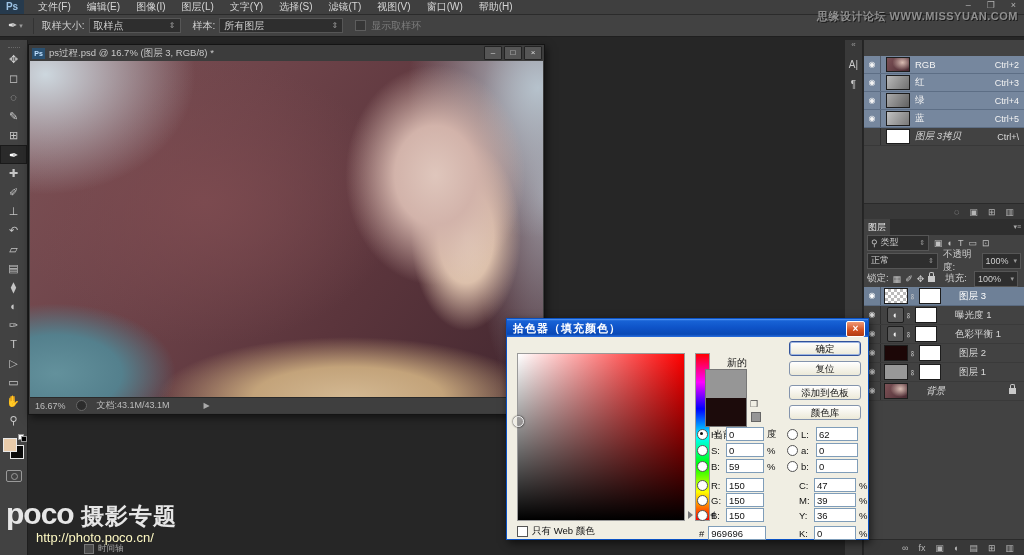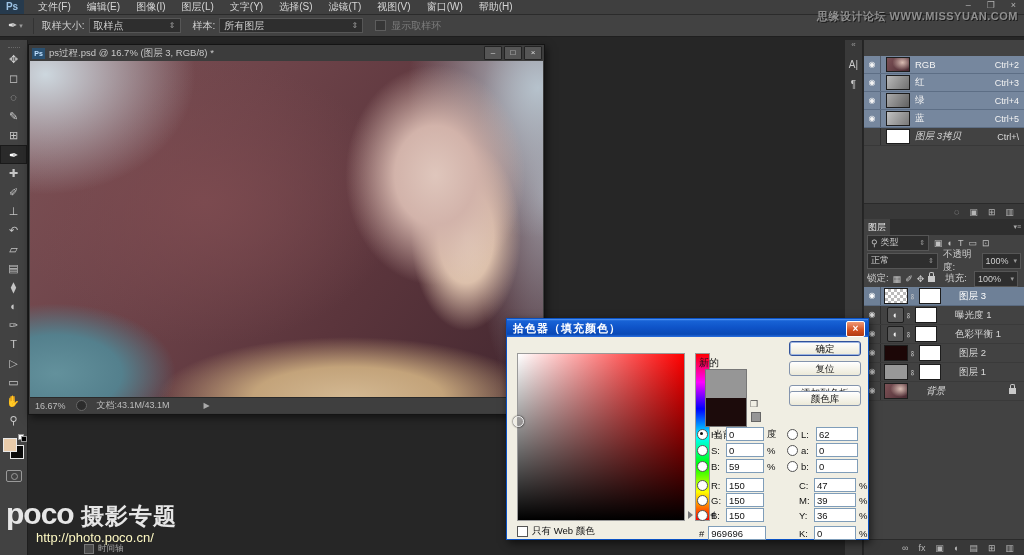--- a/index.html
+++ b/index.html
@@ -19,21 +19,21 @@
   
   .optionsbar{position:absolute;left:0;top:15px;right:0;height:21px;background:#424242;
               border-bottom:1px solid #1f1f1f;display:flex;align-items:center;font-size:10px;color:#cfcfcf;z-index:2}
   .ob-tool{margin-left:8px;font-size:11px;color:#ddd}
   .ob-arr{font-size:7px;color:#999;margin-left:2px;margin-right:10px}
   .ob-sep{width:1px;height:16px;background:#333;margin-right:8px}
   .ob-label{margin-right:4px;white-space:nowrap}
   .dd{background:#2e2e2e;border:1px solid #565656;height:15px;display:flex;align-items:center;
       padding:0 4px;margin-right:12px;box-sizing:border-box}
   .dd .arr{margin-left:auto;font-size:8px;color:#9a9a9a;padding-left:6px}
-  .dd-sample{width:92px}.dd-layers{width:144px}
+  .dd-sample{width:92px}.dd-layers{width:124px}
   .checkbox{width:9px;height:9px;border:1px solid #5d5d5d;background:#363636;margin-right:5px;flex:0 0 auto}
   .dim{color:#7c7c7c}
   .workspace{position:absolute;right:10px;top:3px;width:66px;height:15px;background:#353535;
              border:1px solid #555;display:flex;align-items:center;padding:0 4px;font-size:9px;color:#bdbdbd}
 
   
   .toolbar{position:absolute;left:0;top:40px;width:27px;bottom:0;background:#424242;
            border-right:1px solid #1e1e1e;z-index:2}
   .tb-grip{height:5px;border-bottom:1px dotted #6a6a6a;width:12px;margin:2px auto 2px auto}
   .tool{width:27px;height:19px;line-height:19px;text-align:center;font-size:11px;color:#c6c6c6;box-sizing:border-box}
@@ -147,21 +147,21 @@
             color:#fff;font-size:10px;font-weight:bold;line-height:13px;text-align:center}
   .cp-field{position:absolute;left:10px;top:34px;width:166px;height:166px;border:1px solid #9a9a9a;
             background:linear-gradient(to top,#000,rgba(0,0,0,0)),linear-gradient(to right,#fff,#ff0000)}
   .cp-marker{position:absolute;left:-5px;top:62px;width:9px;height:9px;border:1px solid #f0f0f0;border-radius:50%;
              box-shadow:0 0 2px #000}
   .cp-hue{position:absolute;left:188px;top:34px;width:13px;height:166px;border:1px solid #9a9a9a;
           background:linear-gradient(to bottom,#f00 0%,#f0f 17%,#00f 33%,#0ff 50%,#0f0 67%,#ff0 83%,#f00 100%)}
   .harr{position:absolute;width:0;height:0;border-top:4px solid transparent;border-bottom:4px solid transparent}
   .harrL{left:181px;top:192px;border-left:5px solid #777}
   .harrR{left:203px;top:192px;border-right:5px solid #777}
-  .cp-newlbl{position:absolute;left:192px;top:37px;font-size:10px}
+  .cp-newlbl{position:absolute;left:220px;top:37px;font-size:10px}
   .cp-sw{position:absolute;left:198px;top:50px;width:40px;height:56px;border:1px solid #777}
   .sw-new{height:28px;background:#969696}
   .sw-cur{height:28px;background:#1c0b0b}
   .cp-curlbl{position:absolute;left:206px;top:109px;font-size:10px}
   .cube{position:absolute;left:243px;top:80px;font-size:9px;color:#444}
   .chip{position:absolute;left:244px;top:93px;width:8px;height:8px;background:#969696;border:1px solid #666}
   .cp-btn{position:absolute;left:282px;width:72px;height:15px;background:linear-gradient(#ffffff,#ece9d8);
           border:1px solid #8494ad;border-radius:3px;font-size:9.5px;text-align:center;line-height:14px;box-sizing:border-box}
   .cp-btn.default{border:1px solid #30519b;box-shadow:0 0 0 1px #9db5e0 inset}
   .cprow{position:absolute;display:flex;align-items:center;font-size:9.5px}
@@ -445,21 +445,21 @@
     <div class="cp-sw">
       <div class="sw-new"></div>
       <div class="sw-cur"></div>
     </div>
     <div class="cp-curlbl">当前</div>
     <div class="cube">❒</div>
     <div class="chip"></div>
     <div class="cp-btn default" style="top:22px">确定</div>
     <div class="cp-btn" style="top:42px">复位</div>
     <div class="cp-btn" style="top:66px">添加到色板</div>
-    <div class="cp-btn" style="top:72px">颜色库</div>
+    <div class="cp-btn" style="top:86px">颜色库</div>
 
     <div class="cprow" style="left:190px;top:108px">
       <span class="radio on"></span>
       <span class="cp-lbl">H:</span>
       <input class="cpnum" value="0" style="">
       <span class="cp-unit">度</span>
     </div>
     <div class="cprow" style="left:190px;top:124px">
       <span class="radio"></span>
       <span class="cp-lbl">S:</span>

